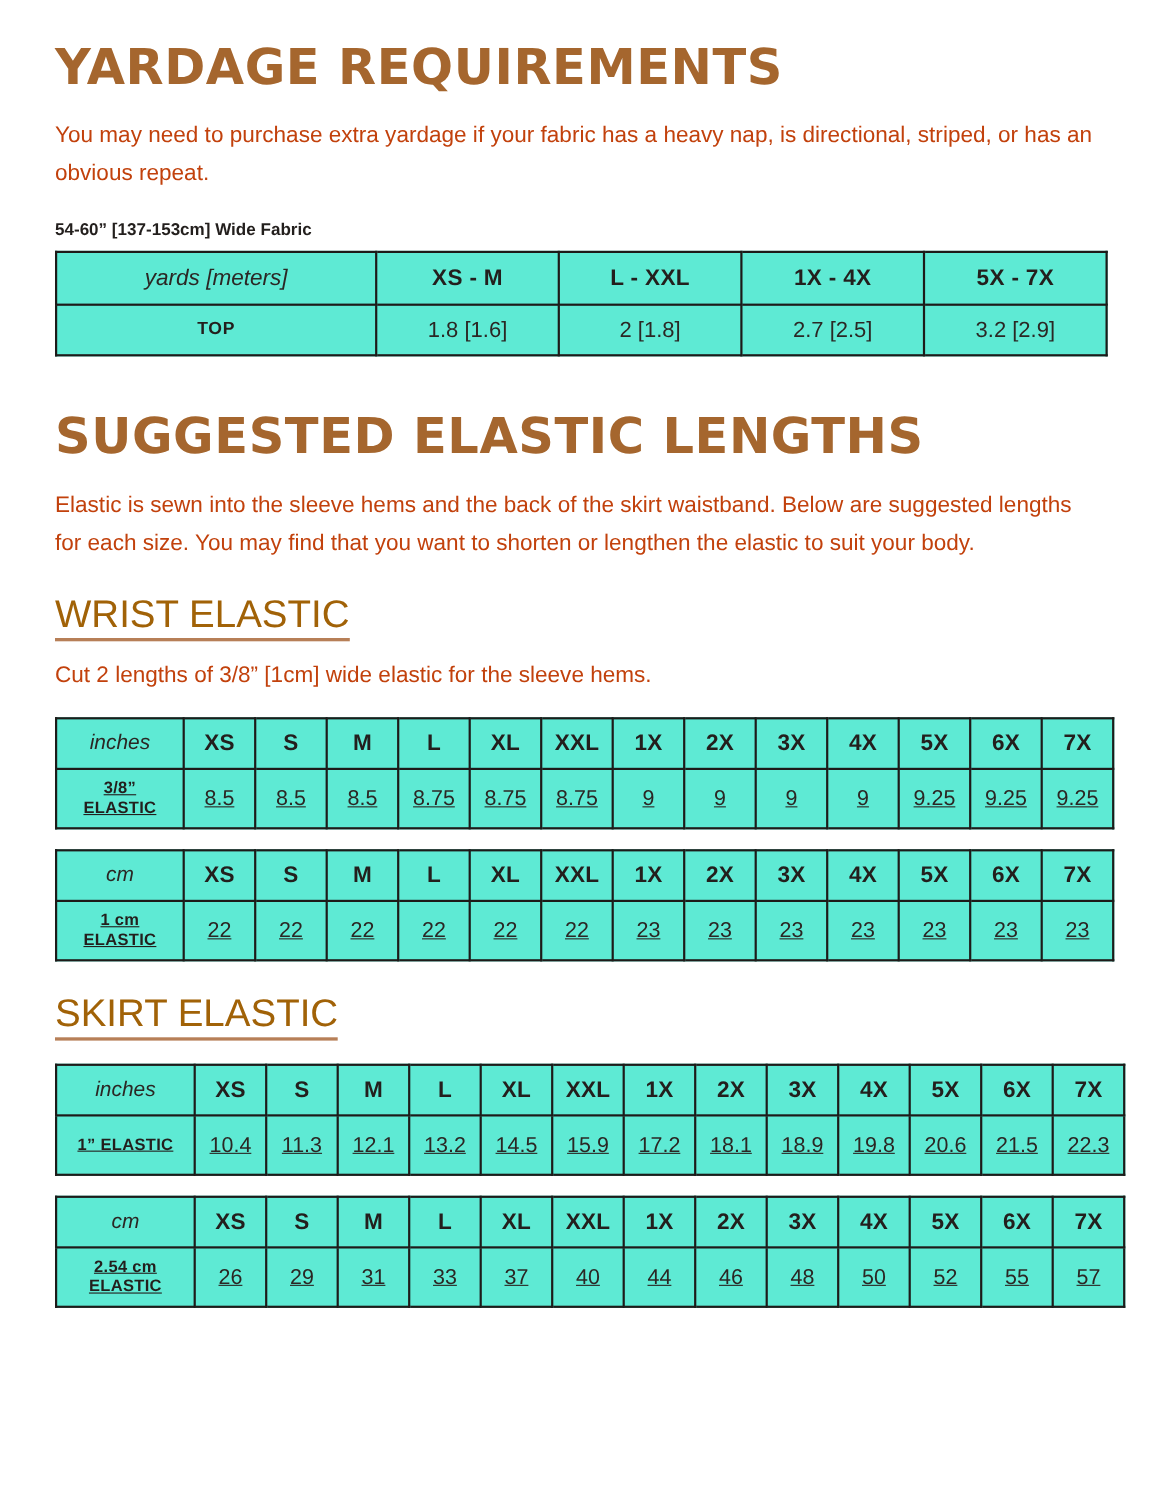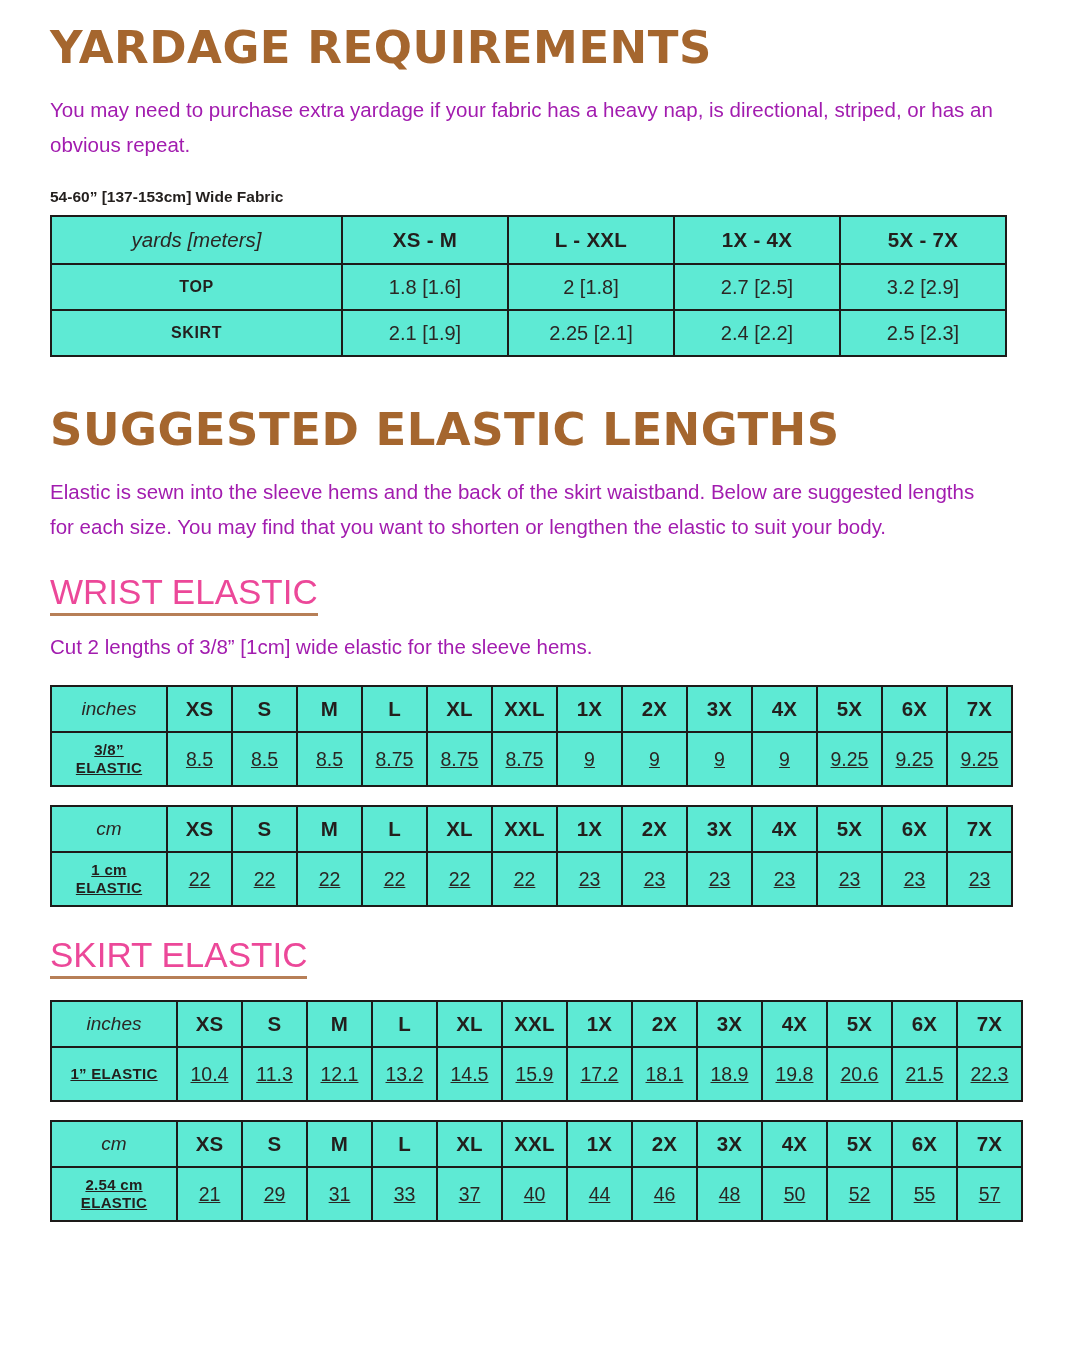--- a/index.html
+++ b/index.html
@@ -12,21 +12,21 @@
     height: 1362px;
     font-family: "Liberation Sans", sans-serif;
     color: #231f1d;
     overflow: hidden;
   }
   .page {
     position: relative;
     width: 1069px;
     height: 1362px;
     box-sizing: border-box;
-    padding: 1px 50px;
+    padding: 14px 50px;
   }
 
   
   h1.section-title {
     font-family: "DejaVu Sans", sans-serif;
     font-weight: 700;
     color: #a5662e;
     letter-spacing: 0.5px;
     margin: 0;
   }
@@ -39,34 +39,34 @@
     font-size: 45px;
     line-height: 50px;
     padding-top: 48px;
   }
 
   h2.sub-title {
     font-family: "Liberation Sans", sans-serif;
     font-weight: 400;
     font-size: 35px;
     line-height: 40px;
-    color: #ec4899;
+    color: #a16207;
     margin: 0;
     padding-top: 28px;
     display: inline-block;
     border-bottom: 3px solid #b77f57;
     padding-bottom: 1px;
   }
 
   p.body-text {
     font-family: "Liberation Sans", sans-serif;
     font-weight: 400;
     font-size: 20.5px;
     line-height: 35px;
-    color: #a21caf;
+    color: #c2410c;
     margin: 0;
     padding-top: 19px;
     max-width: 950px;
   }
   p.cut-text {
     padding-top: 13px;
     max-width: 960px;
   }
 
   .fabric-label {
@@ -187,27 +187,20 @@
         <td class="col-head">1X - 4X</td>
         <td class="col-head">5X - 7X</td>
       </tr>
       <tr class="data-row">
         <td class="row-head">TOP</td>
         <td class="val">1.8 [1.6]</td>
         <td class="val">2 [1.8]</td>
         <td class="val">2.7 [2.5]</td>
         <td class="val">3.2 [2.9]</td>
       </tr>
-      <tr class="data-row">
-        <td class="row-head">SKIRT</td>
-        <td class="val">2.1 [1.9]</td>
-        <td class="val">2.25 [2.1]</td>
-        <td class="val">2.4 [2.2]</td>
-        <td class="val">2.5 [2.3]</td>
-      </tr>
     </tbody>
   </table>
 
   <h1 class="section-title title-elastic">SUGGESTED ELASTIC LENGTHS</h1>
 
   <p class="body-text">Elastic is sewn into the sleeve hems and the back of the skirt waistband. Below are suggested lengths for each size. You may find that you want to shorten or lengthen the elastic to suit your body.</p>
 
   <div>
     <h2 class="sub-title">WRIST ELASTIC</h2>
 
@@ -417,21 +410,21 @@
           <td class="sz-head">4X</td>
           <td class="sz-head">5X</td>
           <td class="sz-head">6X</td>
           <td class="sz-head">7X</td>
         </tr>
         <tr class="data-row">
           <td class="row-head">
             <div>2.54 cm</div>
             <div>ELASTIC</div>
           </td>
-          <td class="val">21</td>
+          <td class="val">26</td>
           <td class="val">29</td>
           <td class="val">31</td>
           <td class="val">33</td>
           <td class="val">37</td>
           <td class="val">40</td>
           <td class="val">44</td>
           <td class="val">46</td>
           <td class="val">48</td>
           <td class="val">50</td>
           <td class="val">52</td>

